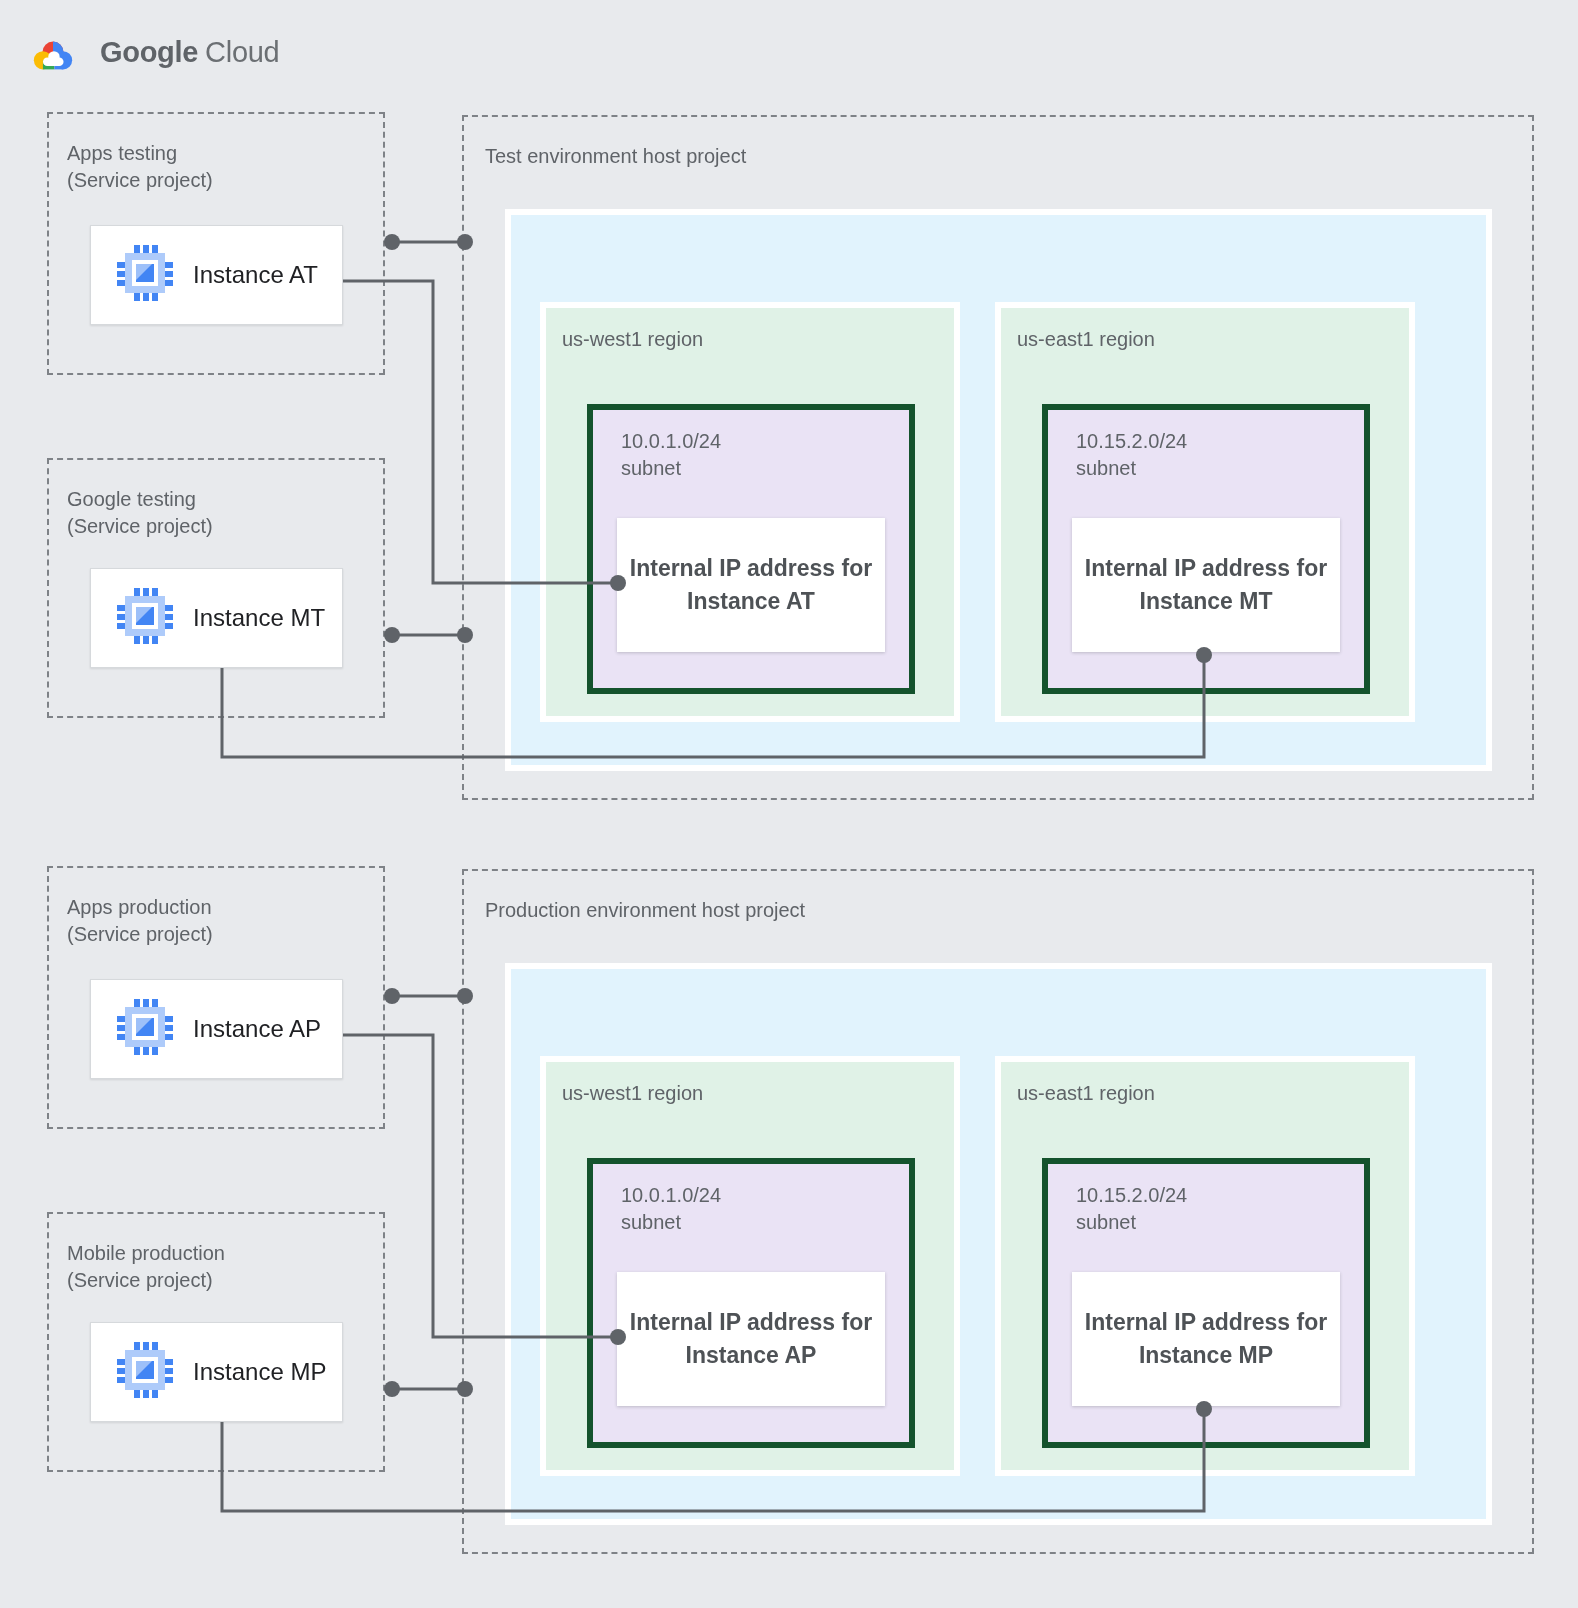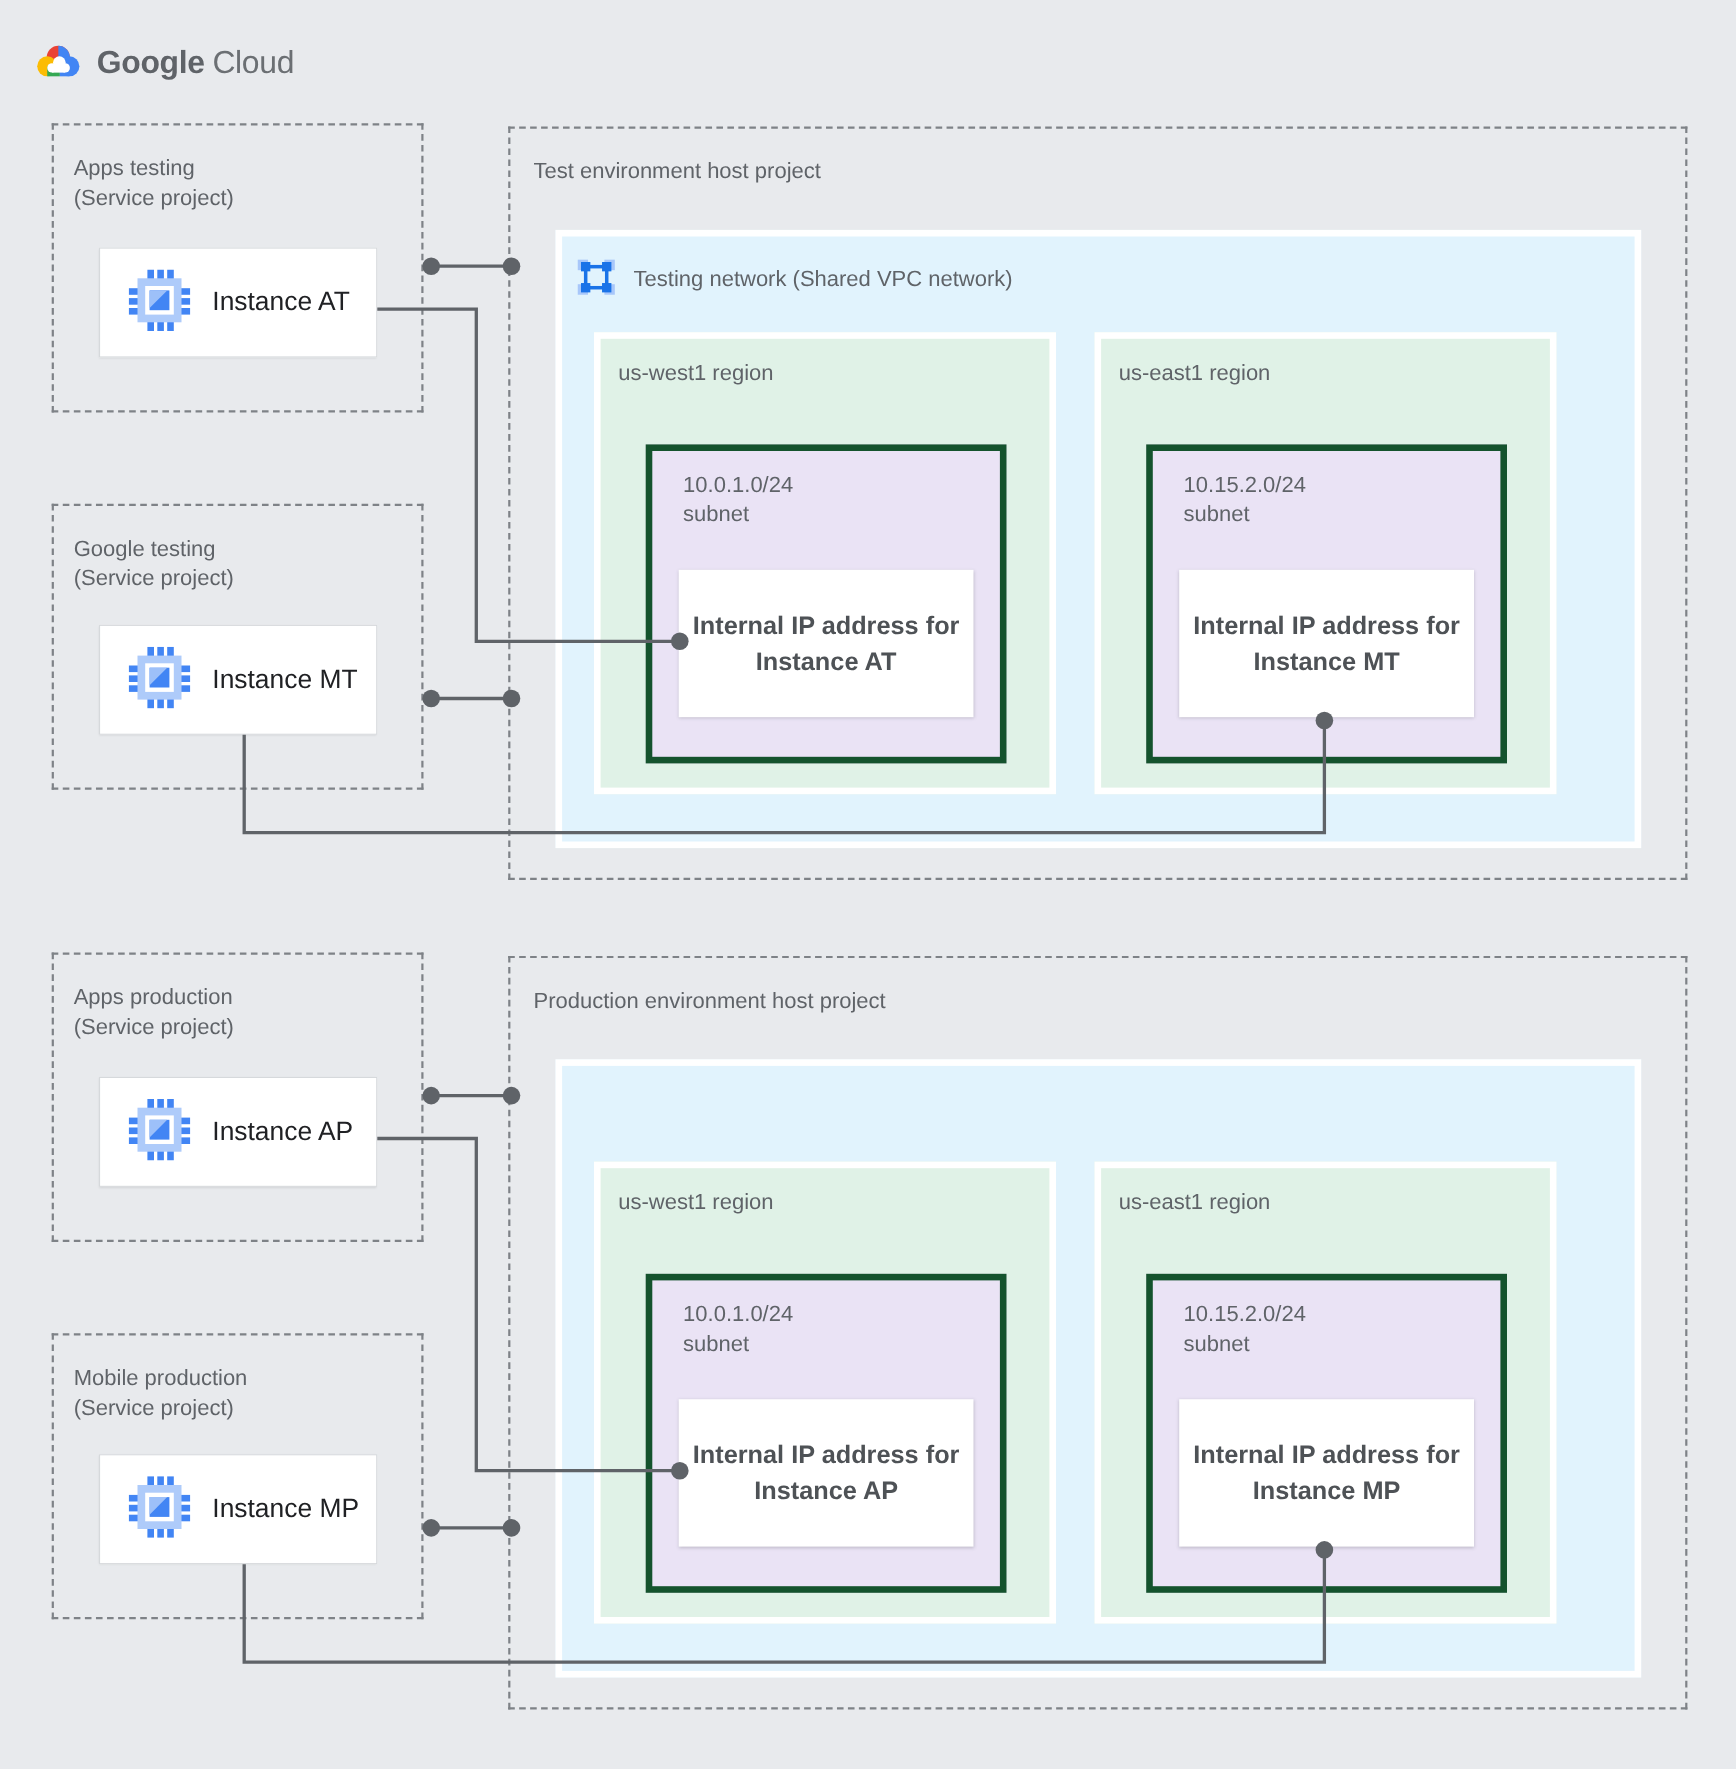--- a/index.html
+++ b/index.html
@@ -6,21 +6,21 @@
   body{
     width:1578px;height:1608px;
     background:#E8EAED;
     font-family:"Liberation Sans", sans-serif;
     position:relative;overflow:hidden;
     color:#5F6368;
   }
   .canvas{position:absolute;inset:0;width:1578px;height:1608px;}
 
   
-  .brand{position:absolute;left:30px;top:36px;display:flex;align-items:center;gap:12px;}
+  .brand{position:absolute;left:30px;top:36px;display:flex;gap:24px;}
   .brand-text{font-size:29px;letter-spacing:-0.3px;color:#5F6368;white-space:nowrap;}
   .brand-text .b1{font-weight:600;margin-right:7px;}
   .brand-text .b2{font-weight:400;color:#6B6F73;}
 
   
   .section{position:absolute;left:0;width:1578px;height:720px;}
   .sec-test{top:112px;}
   .sec-prod{top:866px;}
 
   .dashedbox{position:absolute;border:2px dashed #7E8287;box-sizing:border-box;}
@@ -154,36 +154,20 @@
           <path d="M19 19 L35 19 L19 35 Z" fill="#9DC0F9"></path>
         </svg>
       </span>
       <span class="inst-label">Instance MT</span>
     </div>
 
     <div class="dashedbox host-box">
       <div class="host-title">Test environment host project</div>
 
       <div class="net-box">
-        <div class="net-head">
-          <span>
-            <svg width="34" height="34" viewBox="0 0 32 32">
-              <rect x="7" y="7" width="18" height="18" fill="none" stroke="#1A73E8" stroke-width="3"></rect>
-              <rect x="0" y="1" width="9" height="9" fill="#A8C7FA"></rect>
-                <rect x="23" y="1" width="9" height="9" fill="#A8C7FA"></rect>
-              <rect x="0" y="22" width="9" height="9" fill="#A8C7FA"></rect>
-                <rect x="23" y="22" width="9" height="9" fill="#A8C7FA"></rect>
-              <rect x="3" y="3" width="8" height="8" fill="#1A73E8"></rect>
-                <rect x="21" y="3" width="8" height="8" fill="#1A73E8"></rect>
-              <rect x="3" y="21" width="8" height="8" fill="#1A73E8"></rect>
-                <rect x="21" y="21" width="8" height="8" fill="#1A73E8"></rect>
-            </svg>
-          </span>
-          <span class="net-label">Testing network (Shared VPC network)</span>
-        </div>
 
         <div class="region-box region-west">
           <div class="region-label">us-west1 region</div>
           <div class="subnet-box">
             <div class="subnet-label">
               <span>10.0.1.0/24</span>
               <span>subnet</span>
             </div>
             <div class="ip-card">
               <div class="ip-text">

